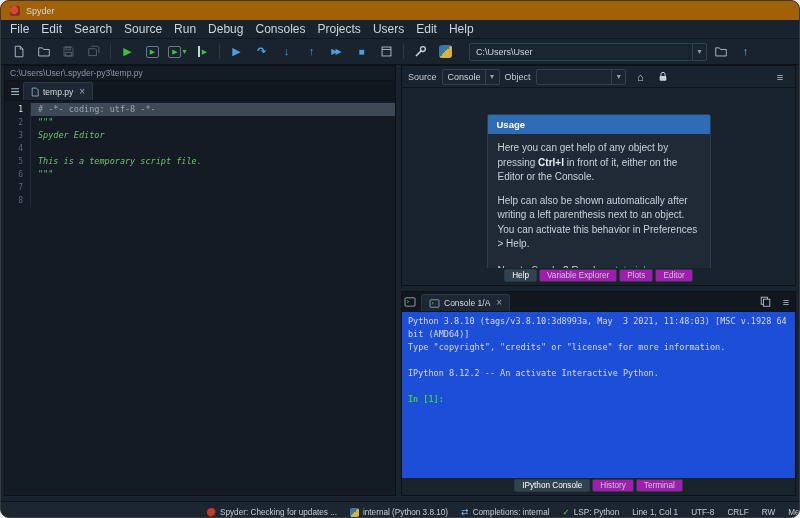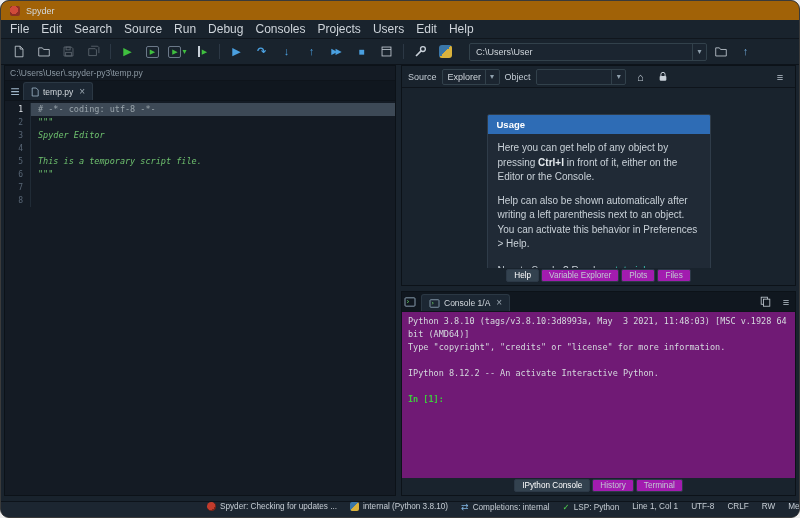--- a/index.html
+++ b/index.html
@@ -75,26 +75,26 @@
   .pref-link { color:#c9d1d8; }
   .tutorial-line { text-align:left; margin:12px 0 0 0 !important; }
   .tutorial-link { color:#38c0ad; }
   .pane-tabs { flex:0 0 17px; display:flex; justify-content:center; align-items:center; gap:2px; padding-bottom:2px; }
   .ptab { font-size:8.2px; color:#c2cad2; background:#a21caf; border:1px solid #2c3947; padding:1px 7px; border-radius:2px; white-space:nowrap; }
   .ptab.selected { background:#33424f; color:#ffffff; }
 
   
   .console-strip { flex:0 0 20px; background:#10171f; display:flex; align-items:center; gap:3px; padding:0 0; border-bottom:1px solid #0e141b; }
   .console-strip .tab { height:17px; margin-top:2px; }
-  .console-body { flex:1; background:#701a75; padding:3px 6px; font-family:"DejaVu Sans Mono",monospace; font-size:8.5px; line-height:13px; color:#d5dade; overflow:hidden; }
+  .console-body { flex:1; background:#1d4ed8; padding:3px 6px; font-family:"DejaVu Sans Mono",monospace; font-size:8.5px; line-height:13px; color:#d5dade; overflow:hidden; }
   .cline { min-height:13px; white-space:pre-wrap; word-break:break-word; }
   .prompt-line { color:#3ecb3e; font-weight:bold; }
 
   
-  .statusbar { flex:0 0 16px; background:#1c2631; border-top:1px solid #0d131a; display:flex; align-items:flex-start; gap:13px; padding:0 10px 0 206px; font-size:8.2px; color:#c6cdd4; }
+  .statusbar { flex:0 0 16px; background:#1c2631; border-top:1px solid #0d131a; display:flex; align-items:flex-end; gap:13px; padding:0 10px 0 206px; font-size:8.2px; color:#c6cdd4; }
   .sb-item { display:flex; align-items:center; gap:4px; white-space:nowrap; }
   .sb-right { margin-left:auto; display:flex; align-items:center; gap:13px; }
   .spyder-dot { width:9px; height:9px; border-radius:50%; background:radial-gradient(circle at 40% 40%, #c23b2c 0 55%, #7e2418 56% 100%); }
   .python-dot { width:9px; height:9px; border-radius:2px; background:linear-gradient(135deg,#3a76a8 50%,#d9b23c 50%); }
   .check { color:#4fce4f; font-size:8.5px; }
   .swap { color:#7fb3e0; font-size:9px; }
 
   svg { display:block; }
 </style>
 </head>
@@ -265,21 +265,21 @@
           </div>
       </div>
     </div>
 
     <div class="right-col">
 
       <div class="pane help-pane">
         <div class="help-header">
           <span class="hlabel">Source</span>
           <div class="combo combo-src">
-            <span class="val">Explorer</span>
+            <span class="val">Console</span>
             <span class="combo-caret">▾</span>
           </div>
           <span class="hlabel">Object</span>
           <div class="combo combo-obj">
             <span class="val"></span>
             <span class="combo-caret">▾</span>
           </div>
           <div class="hicon">
               <span>⌂</span>
             </div>
@@ -301,21 +301,21 @@
               <p><span>Here you can get help of any object by pressing </span><span class="kbd">Ctrl+I</span><span> in front of it, either on the Editor or the Console.</span></p>
               <p><span>Help can also be shown automatically after writing a left parenthesis next to an object. You can activate this behavior in </span><span class="pref-link">Preferences &gt; Help</span><span>.</span></p>
               <p class="tutorial-line"><span>New to Spyder? Read our </span><span class="tutorial-link">tutorial</span></p>
             </div>
           </div>
         </div>
         <div class="pane-tabs">
           <span class="ptab selected">Help</span>
           <span class="ptab">Variable Explorer</span>
           <span class="ptab">Plots</span>
-          <span class="ptab">Files</span>
+          <span class="ptab">Editor</span>
         </div>
       </div>
 
       <div class="pane console-pane">
         <div class="console-strip">
           <div class="tab-browse">
             <svg width="12" height="10" viewBox="0 0 14 12">
                 <rect x="1" y="1" width="12" height="10" rx="1" fill="none" stroke="#9fb6c9"></rect>
                 <path d="M3.5 4l2 1.5-2 1.5" fill="none" stroke="#5fba5f"></path>
               </svg>

